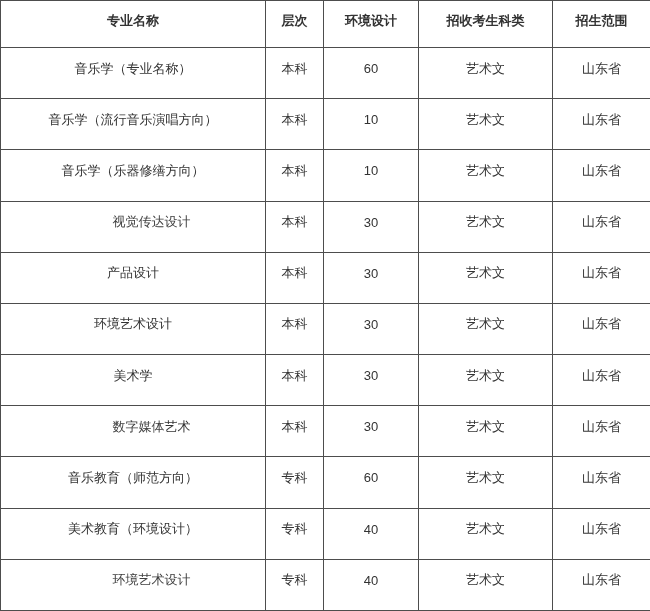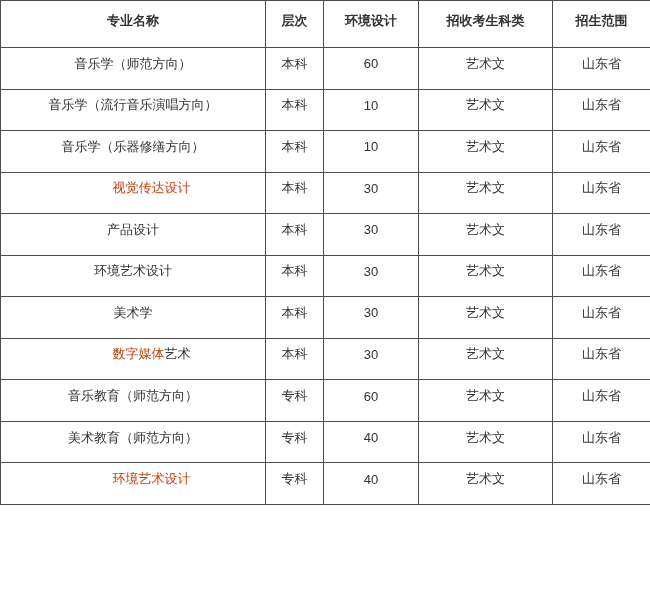--- a/index.html
+++ b/index.html
@@ -5,21 +5,21 @@
   html, body {
     margin: 0;
     padding: 0;
     background: #ffffff;
     font-family: "Liberation Sans", sans-serif;
   }
   table.enroll {
     border-collapse: collapse;
     table-layout: fixed;
     width: 650px;
-    height: 505px;
+    height: 611px;
   }
   table.enroll col.col-major    { width: 265px; }
   table.enroll col.col-level    { width: 58px;  }
   table.enroll col.col-plan     { width: 95px;  }
   table.enroll col.col-category { width: 134px; }
   table.enroll col.col-scope    { width: 98px;  }
   table.enroll th,
   table.enroll td {
     border: 1px solid #4d4d4d;
     text-align: center;
@@ -29,21 +29,21 @@
     padding: 0 2px 9px 2px;
     overflow: hidden;
     white-space: nowrap;
   }
   table.enroll th {
     height: 40px;
     font-weight: bold;
     padding-bottom: 6px;
   }
   table.enroll td span.link {
-    color: #c2410c;
+    color: #404040;
     cursor: pointer;
     margin-left: 37px;
   }
 </style>
 </head>
 <body>
 
 <table class="enroll">
   <colgroup>
     <col class="col-major">
@@ -56,21 +56,21 @@
     <tr>
         <th>专业名称</th>
         <th>层次</th>
         <th>环境设计</th>
         <th>招收考生科类</th>
         <th>招生范围</th>
       </tr>
   </thead>
   <tbody>
       <tr>
-        <td><span class="">音乐学（师范方向）</span></td>
+        <td><span class="">音乐学（专业名称）</span></td>
         <td>本科</td>
         <td>60</td>
         <td>艺术文</td>
         <td>山东省</td>
       </tr>
       <tr>
         <td><span class="">音乐学（流行音乐演唱方向）</span></td>
         <td>本科</td>
         <td>10</td>
         <td>艺术文</td>
@@ -119,21 +119,21 @@
         <td>山东省</td>
       </tr>
       <tr>
         <td><span class="">音乐教育（师范方向）</span></td>
         <td>专科</td>
         <td>60</td>
         <td>艺术文</td>
         <td>山东省</td>
       </tr>
       <tr>
-        <td><span class="">美术教育（师范方向）</span></td>
+        <td><span class="">美术教育（环境设计）</span></td>
         <td>专科</td>
         <td>40</td>
         <td>艺术文</td>
         <td>山东省</td>
       </tr>
       <tr>
         <td><span class="link">环境艺术设计</span></td>
         <td>专科</td>
         <td>40</td>
         <td>艺术文</td>

